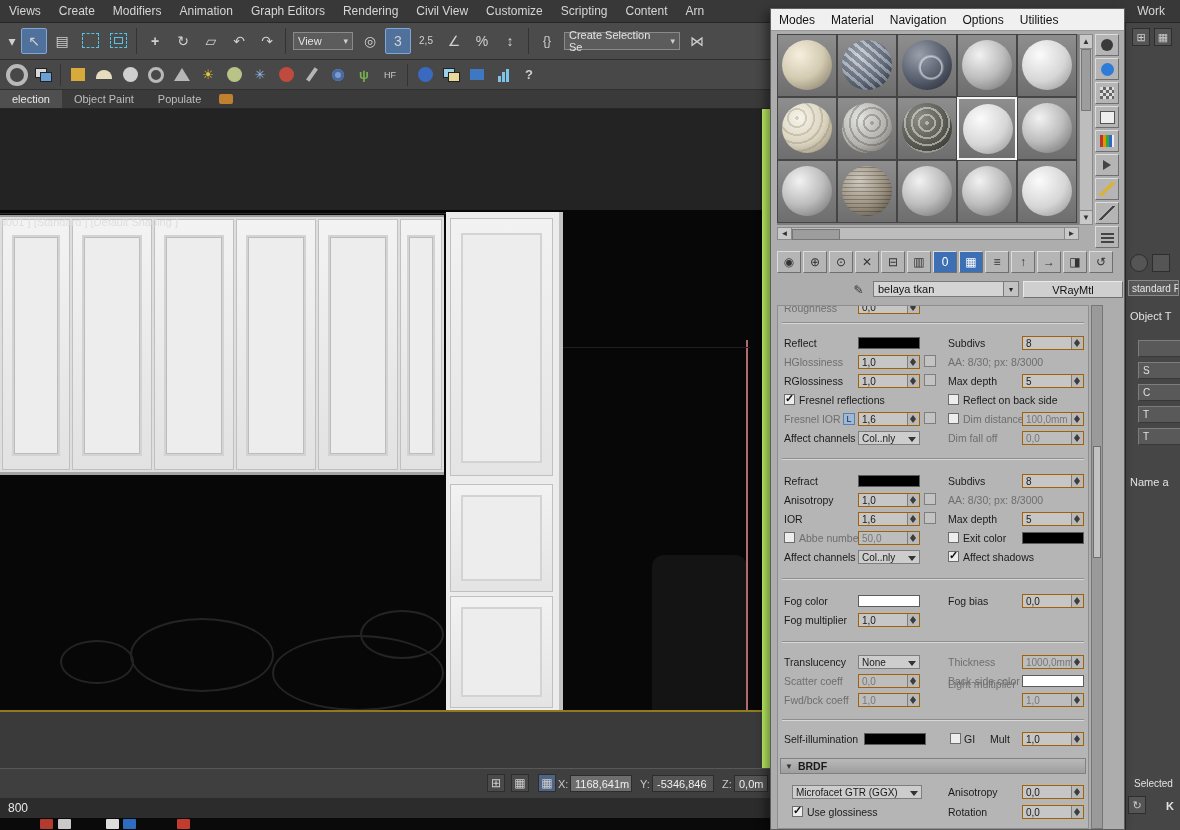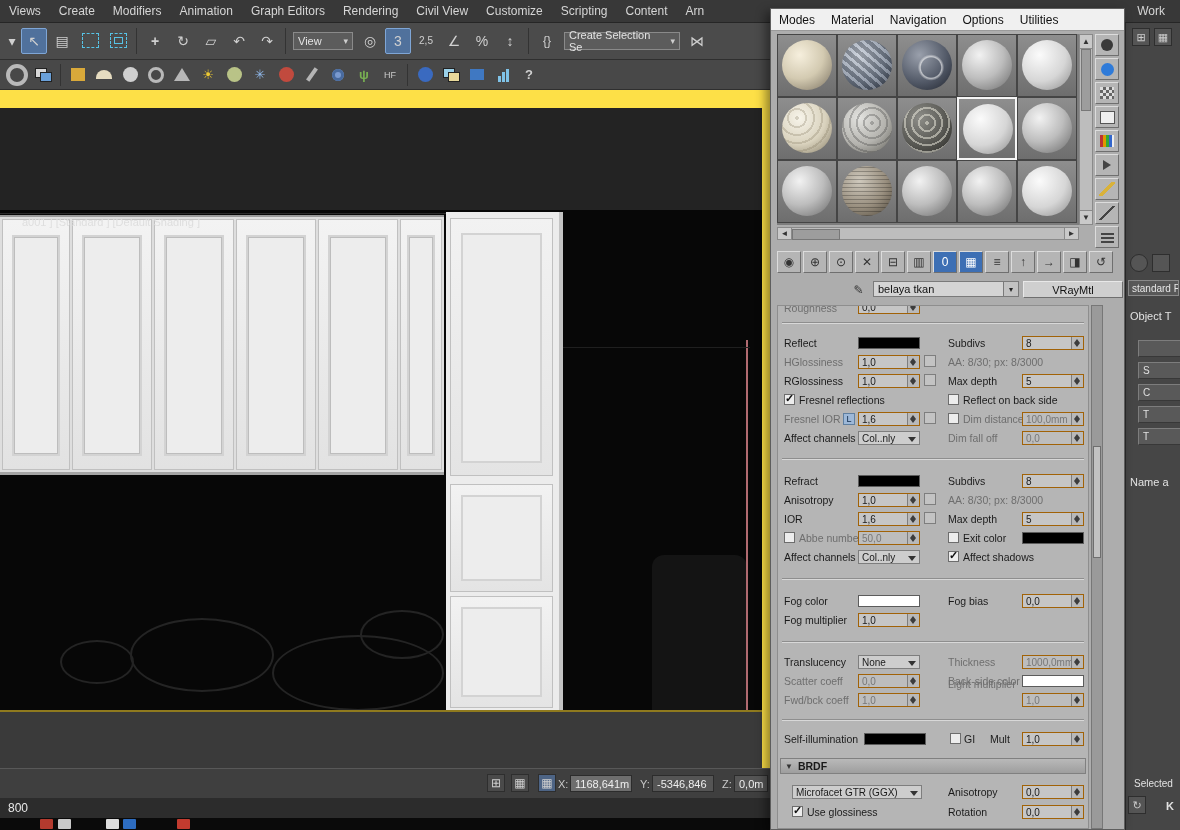--- a/index.html
+++ b/index.html
@@ -1,16 +1,16 @@
 <!DOCTYPE html>
 <html><head>
 <meta charset="utf-8">
 <style>
   html,body{margin:0;padding:0;background:#222;}
-  #app{position:relative;width:1180px;height:830px;overflow:hidden;background:#fde047;
+  #app{position:relative;width:1180px;height:830px;overflow:hidden;background:#bef264;
        font-family:"Liberation Sans", sans-serif;-webkit-font-smoothing:antialiased;}
   
   .menubar{position:absolute;left:0;top:0;width:1180px;height:22px;background:#383838;border-bottom:1px solid #262626;
            display:flex;align-items:center;color:#d6d6d6;font-size:12px;z-index:3;}
   .menubar .mi{padding:0 9px;white-space:nowrap;cursor:default;}
   .menubar .work{position:absolute;right:6px;top:4px;}
   
   .toolbar1{position:absolute;left:0;top:22px;width:1180px;height:38px;background:#4b4b4b;border-bottom:1px solid #2f2f2f;
             display:flex;align-items:center;padding-left:4px;box-sizing:border-box;z-index:2;}
   .toolbar2{position:absolute;left:0;top:60px;width:1180px;height:30px;background:#484848;border-bottom:1px solid #2f2f2f;
@@ -40,21 +40,21 @@
   .ribbon{position:absolute;left:0;top:90px;width:1180px;height:18px;background:#3a3a3a;border-bottom:1px solid #272727;
           display:flex;align-items:stretch;font-size:11px;color:#bdbdbd;z-index:2;}
   .rtab{padding:2px 12px;display:flex;align-items:center;}
   .rtab.active{background:#4f4f4f;color:#e8e8e8;}
   .rbadge{width:14px;height:10px;background:#c08030;border-radius:2px;margin:4px 6px;}
   
   .viewport{position:absolute;left:0;top:108px;width:762px;height:660px;background:#1f1f1f;z-index:1;}
   .vp-top{position:absolute;left:0;top:0;width:762px;height:102px;background:#232323;}
   .vp-cam{position:absolute;left:0;top:102px;width:762px;height:502px;background:#070707;overflow:hidden;}
   .vp-bottom{position:absolute;left:0;top:604px;width:762px;height:56px;background:#3a3a3a;}
-  .vplabel{position:absolute;left:22px;top:6px;color:#dedede;font-size:11px;white-space:nowrap;z-index:5;}
+  .vplabel{position:absolute;left:0;top:6px;color:#dedede;font-size:11px;white-space:nowrap;z-index:5;}
   .cab-upper{position:absolute;left:0;top:5px;width:444px;height:257px;background:#dedede;border-top:2px solid #9a9a9a;
              display:flex;gap:2px;padding:2px;box-sizing:border-box;}
   .door{position:relative;background:linear-gradient(#f3f3f3,#e2e2e2);border:1px solid #c0c0c0;flex:1;}
   .door .panel{position:absolute;left:9px;right:9px;top:15px;bottom:13px;border:2px solid #d3d3d3;
                box-shadow:inset 0 0 0 1px #bdbdbd;background:#ededed;}
   .cab-tall{position:absolute;left:446px;top:2px;width:117px;height:498px;background:#ececec;border-right:4px solid #c3c3c3;box-sizing:border-box;}
   .tdoor{position:absolute;left:4px;right:6px;background:linear-gradient(#f2f2f2,#e4e4e4);border:1px solid #c0c0c0;}
   .tdoor .panel{position:absolute;left:10px;right:10px;top:14px;bottom:12px;border:2px solid #d3d3d3;background:#ededed;}
   .cabline{position:absolute;left:0;top:262px;width:444px;height:3px;background:#a5a5a5;}
   .burner{position:absolute;border:2px solid #242424;border-radius:50%;}
@@ -282,20 +282,26 @@
     <span class="ic2">
       <i class="shape barchart">
           <i style="height:6px"></i>
           <i style="height:10px"></i>
           <i style="height:13px"></i>
         </i>
     </span>
     <span class="ic2" style="font-weight:bold">?</span>
   </div>
 
+  <div class="ribbon">
+    <span class="rtab active">election</span>
+    <span class="rtab">Object Paint</span>
+    <span class="rtab">Populate</span>
+    <span class="rbadge"></span>
+  </div>
 
   <div class="viewport">
     <div class="vp-top"></div>
     <div class="vp-cam">
       <span class="vplabel">a001 ] [Standard ] [Default Shading ]</span>
       <div class="ceiling"></div>
 
       <div class="cab-upper">
         <div class="door" style="flex:0 0 66px">
             <div class="panel"></div>

